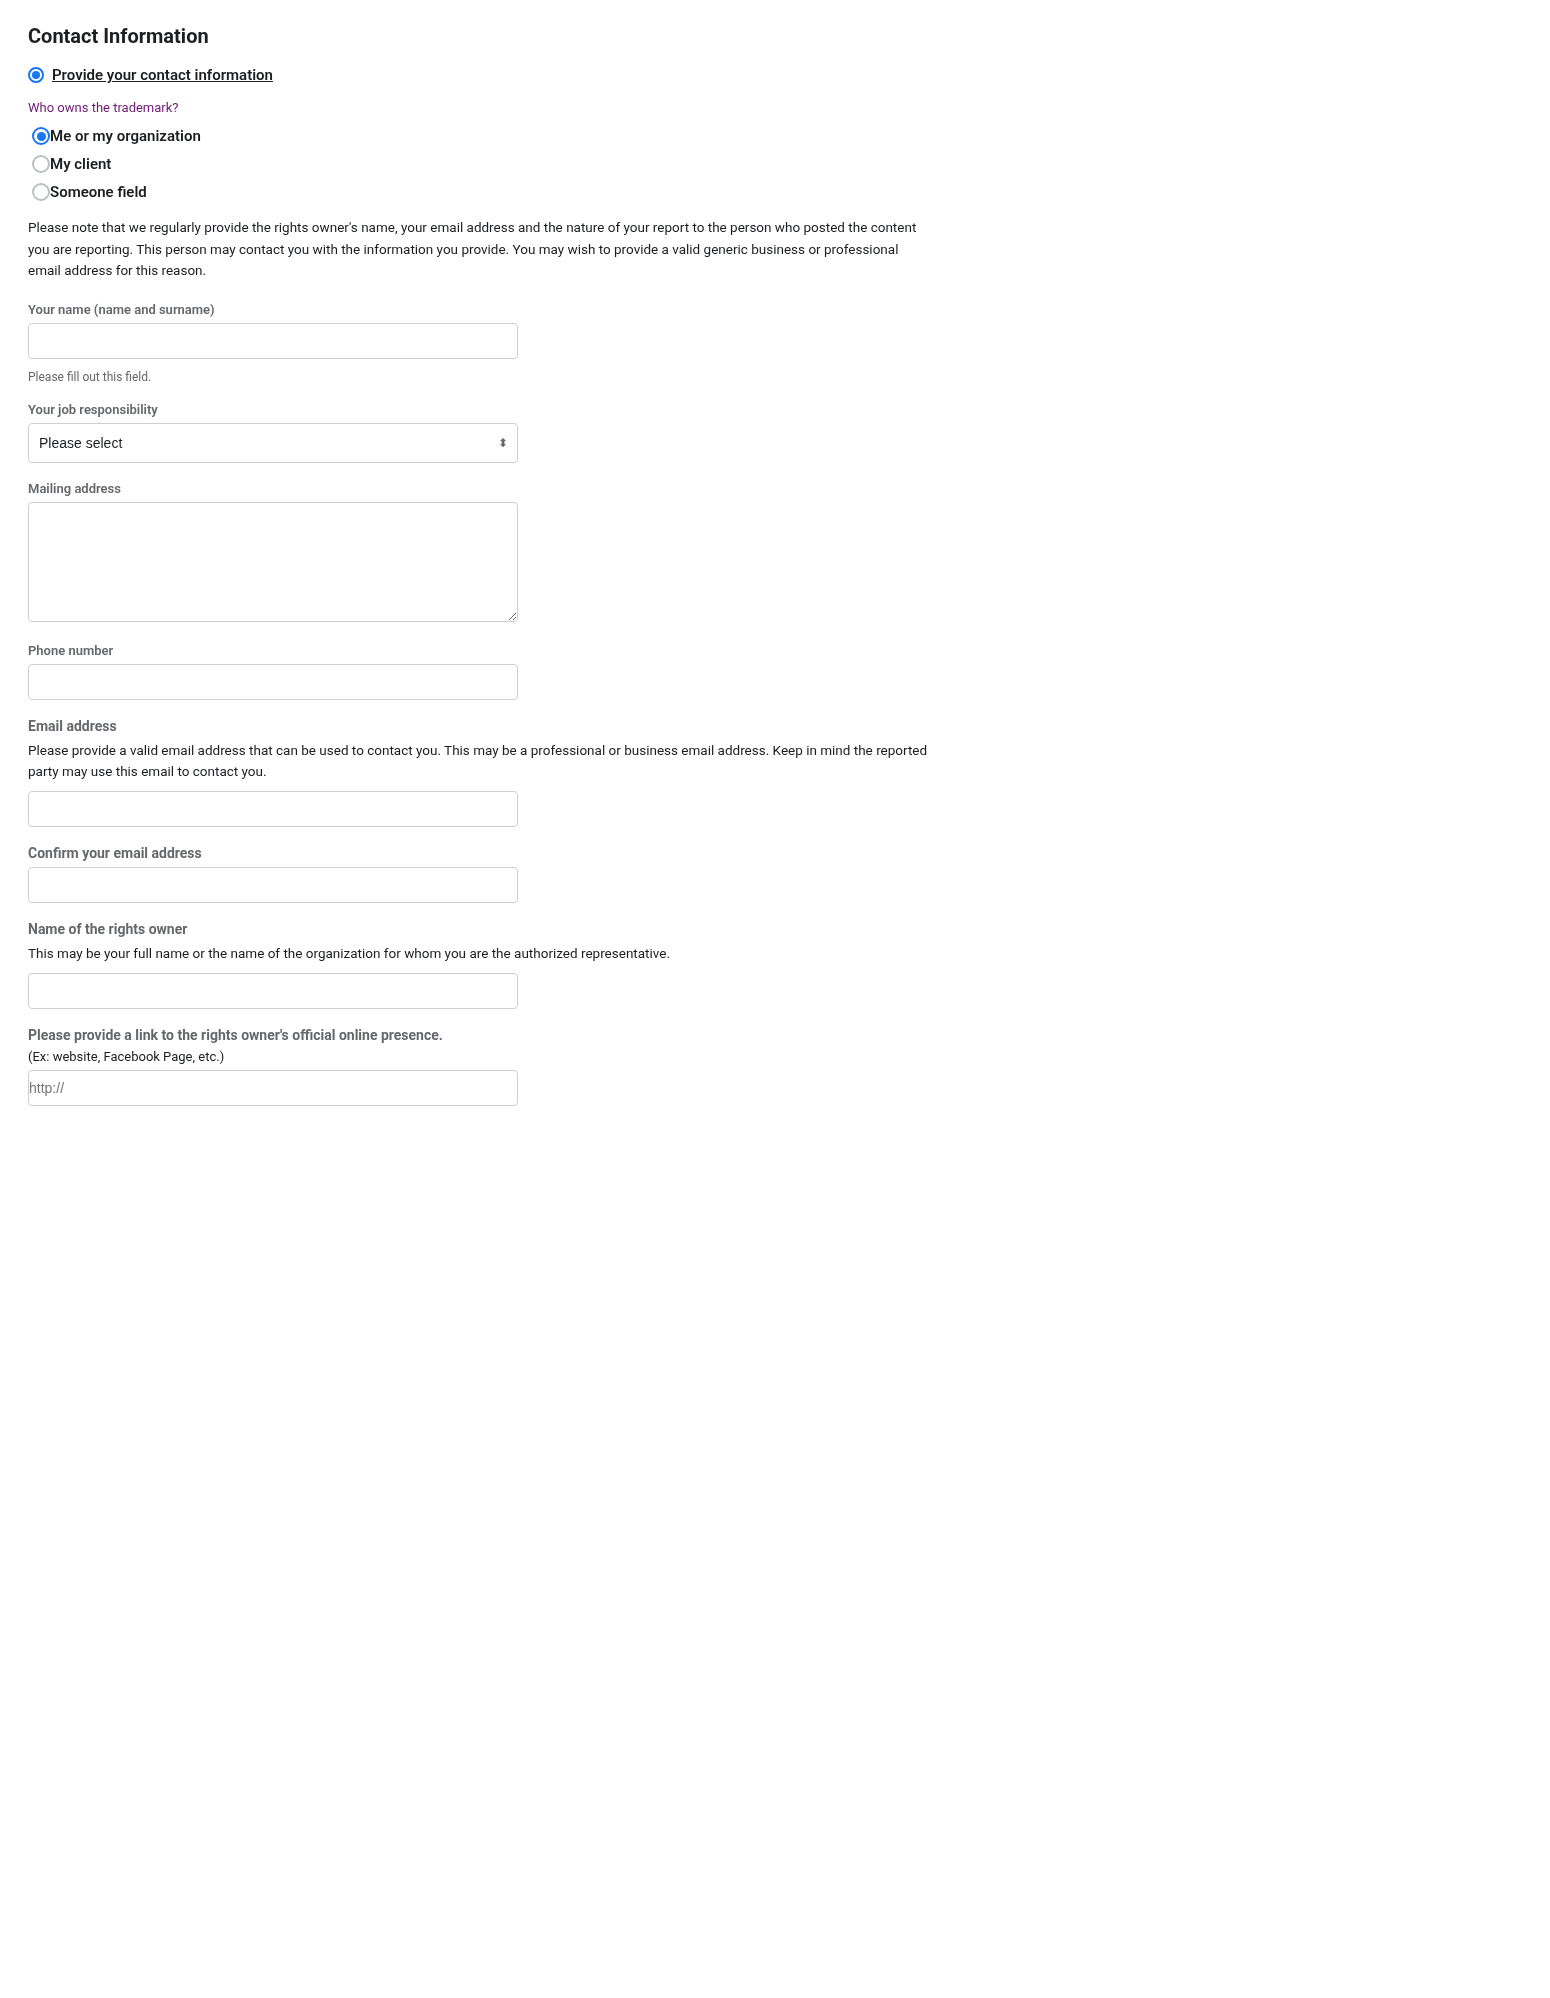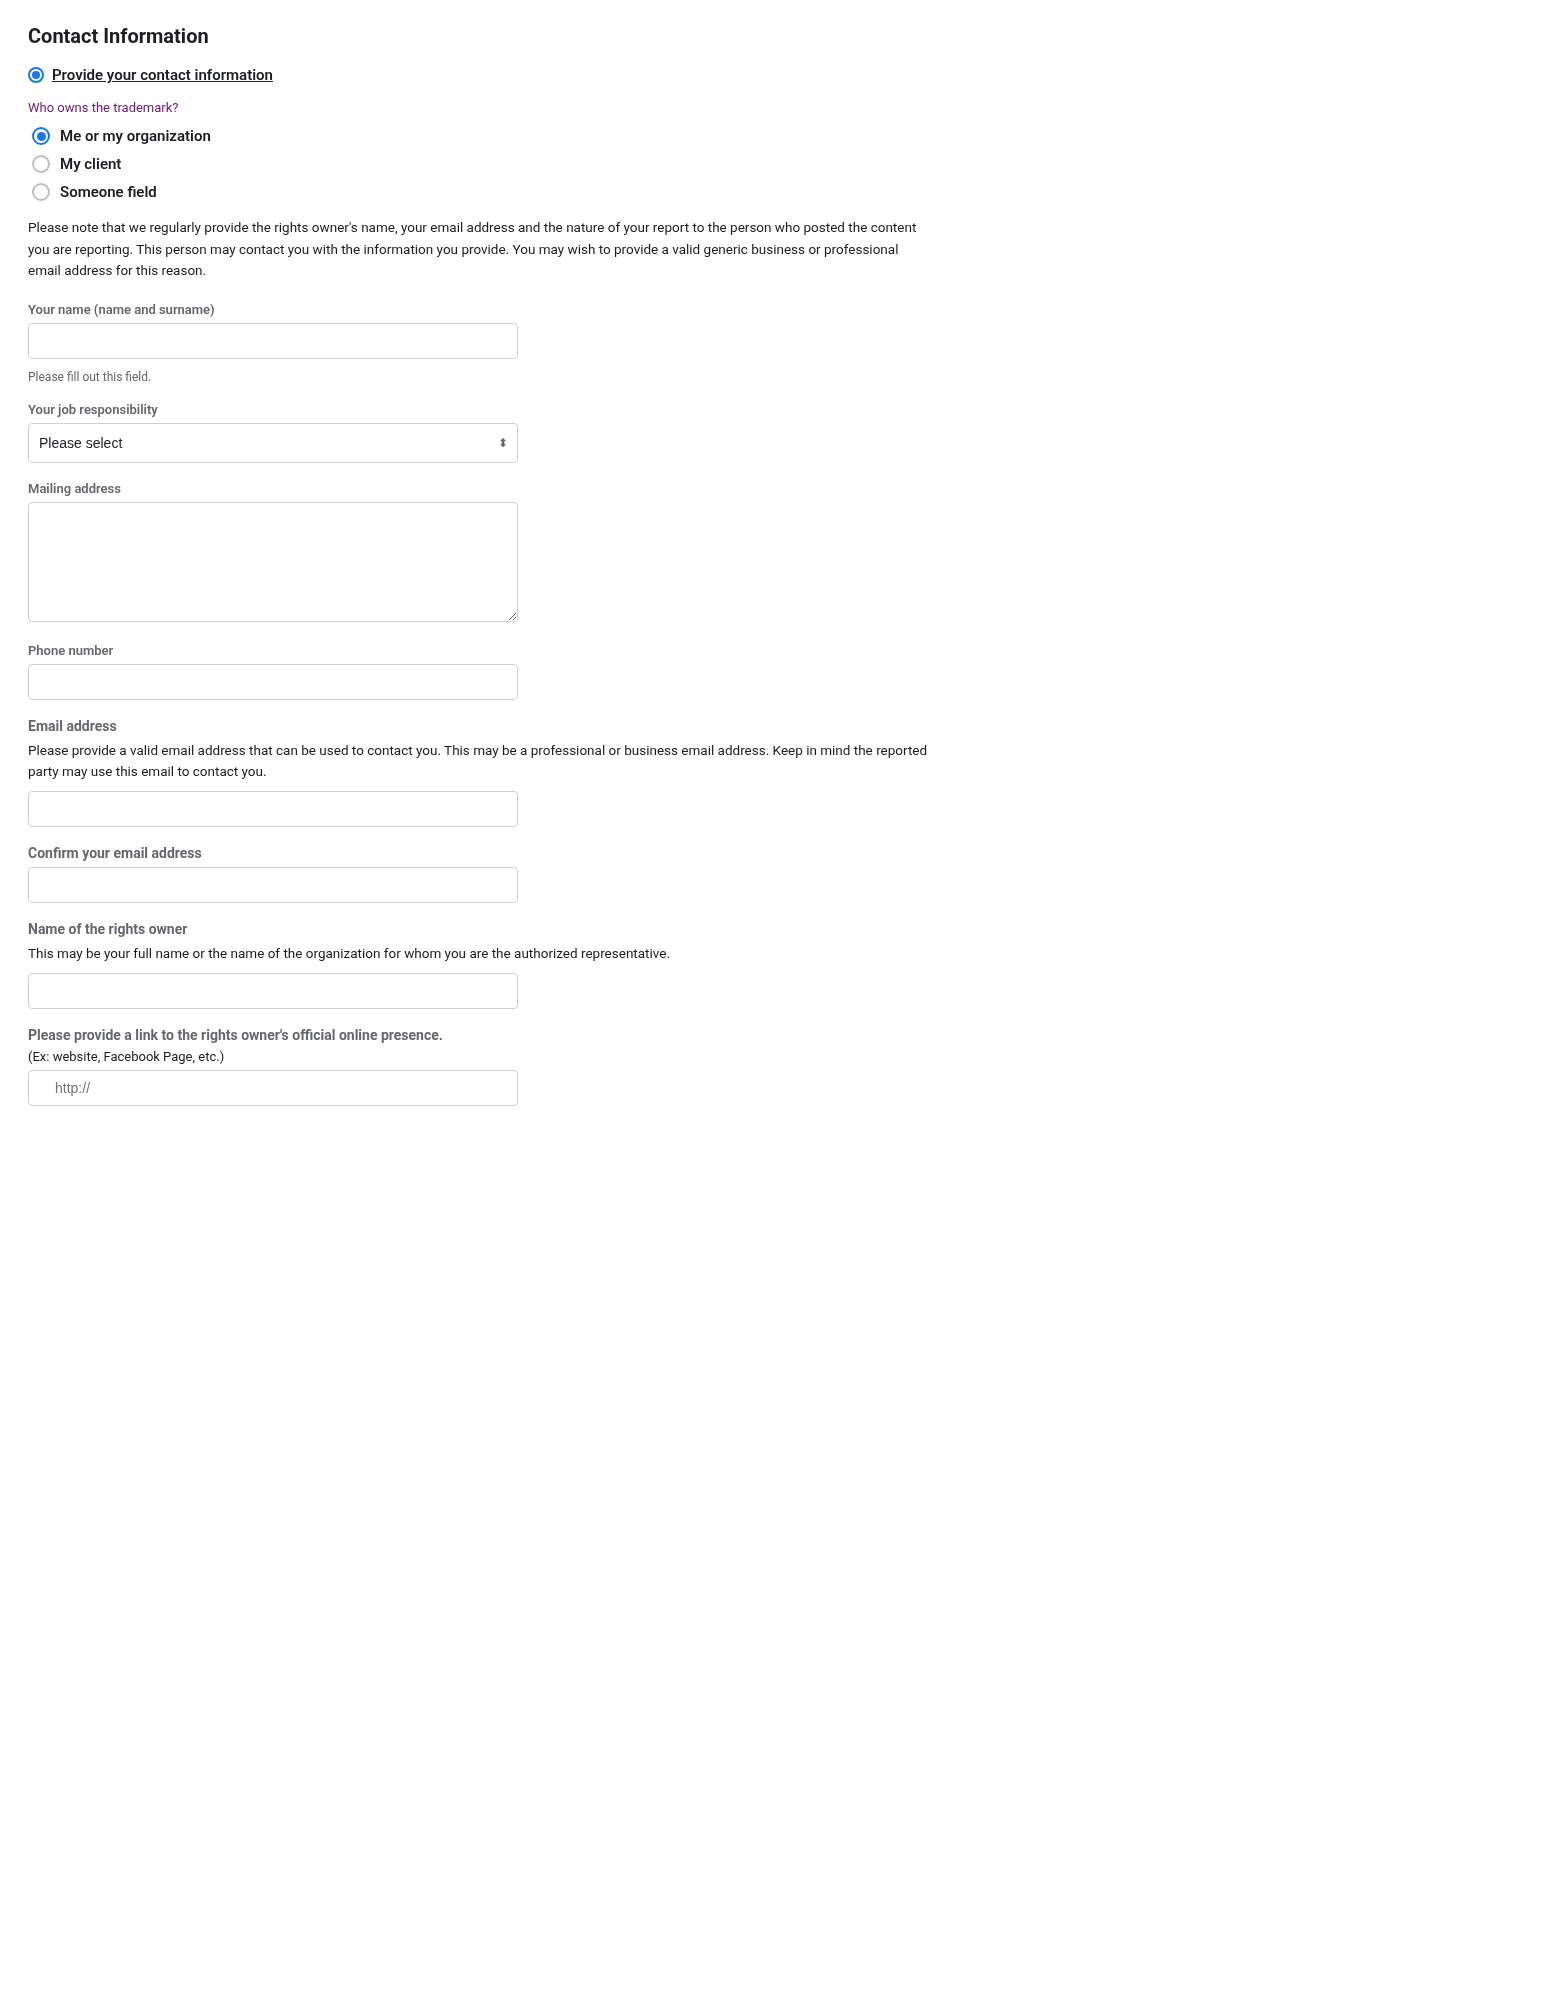--- a/index.html
+++ b/index.html
@@ -70,21 +70,20 @@
       display: flex;
       flex-direction: column;
       gap: 10px;
       margin-bottom: 16px;
       margin-left: 4px;
     }
 
     .radio-option {
       display: flex;
       align-items: center;
-      gap: 10px;
       cursor: pointer;
     }
 
     .radio-option-label {
       font-size: 15px;
       font-weight: 600;
       color: #1c1e21;
     }
 
     .radio-outer {
@@ -133,21 +132,21 @@
       font-size: 14px;
       font-weight: 700;
       color: #65676b;
     }
 
     .text-input {
       width: 490px;
       height: 36px;
       border: 1px solid #ccd0d5;
       border-radius: 4px;
-      padding: 6px 26px;
+      padding: 6px 0;
       font-size: 14px;
       color: #1c1e21;
       background: #fff;
       outline: none;
     }
 
     .validation-hint {
       font-size: 12px;
       color: #65676b;
       margin-top: 11px;

